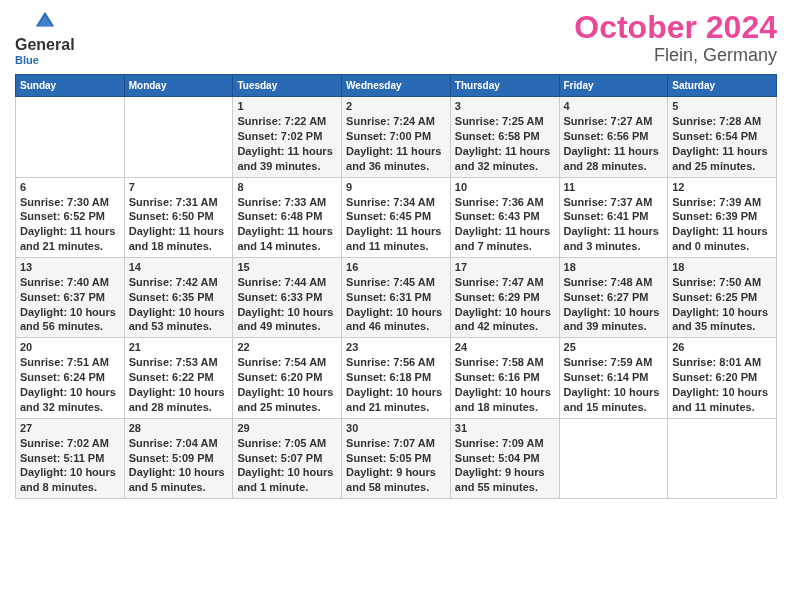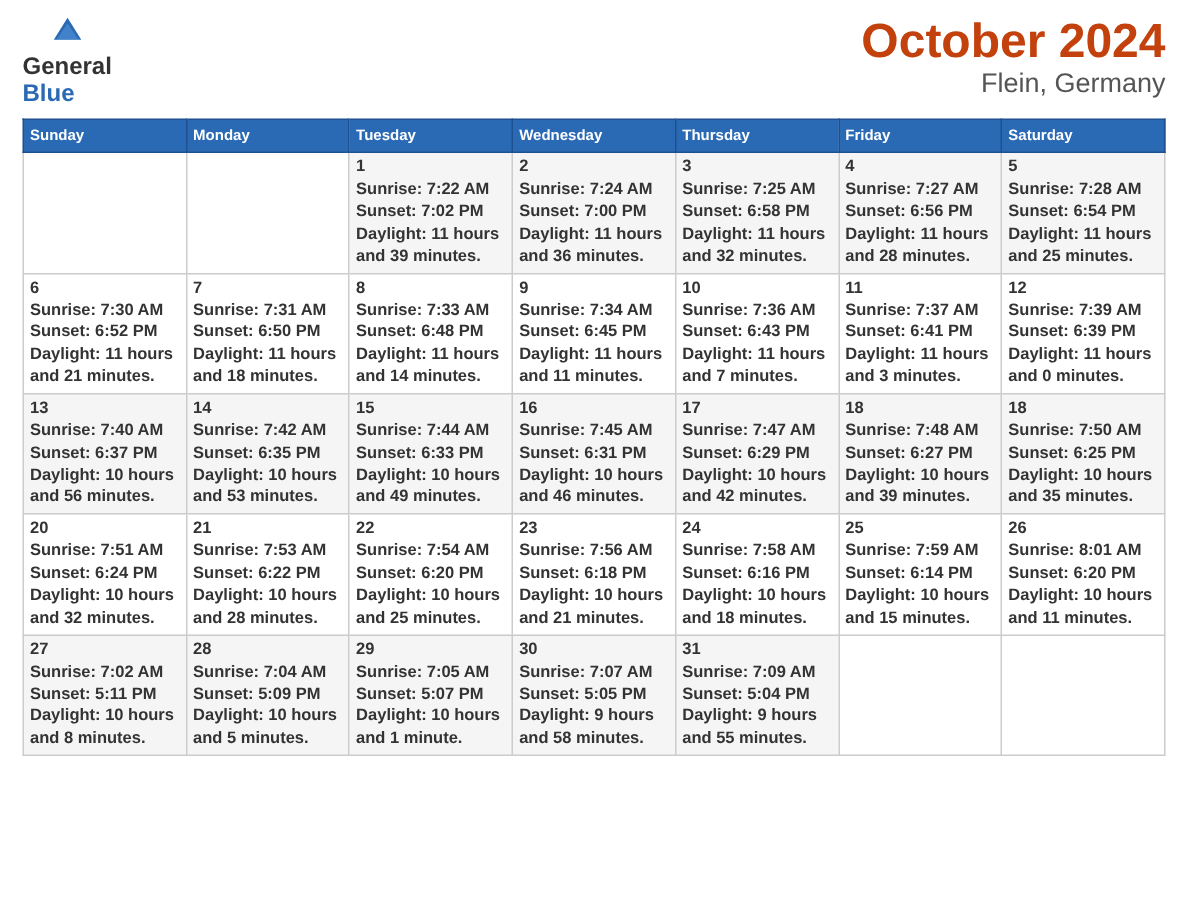--- a/index.html
+++ b/index.html
@@ -32,35 +32,35 @@
       display: flex;
       flex-direction: column;
       line-height: 1.1;
     }
     .logo-general {
       font-size: 16px;
       font-weight: bold;
       color: #333;
     }
     .logo-blue {
-      font-size: 16px;
+      font-size: 11px;
       font-weight: bold;
       color: #2a6ab5;
     }
     .logo-icon {
       width: 22px;
       height: 22px;
     }
     .title-block {
       text-align: right;
     }
     .month-title {
       font-size: 32px;
       font-weight: bold;
-      color: #c2410c;
+      color: #ec4899;
       line-height: 1.1;
       text-align: right;
     }
     .location {
       font-size: 18px;
       color: #555;
     }
     table {
       width: 100%;
       border-collapse: collapse;

